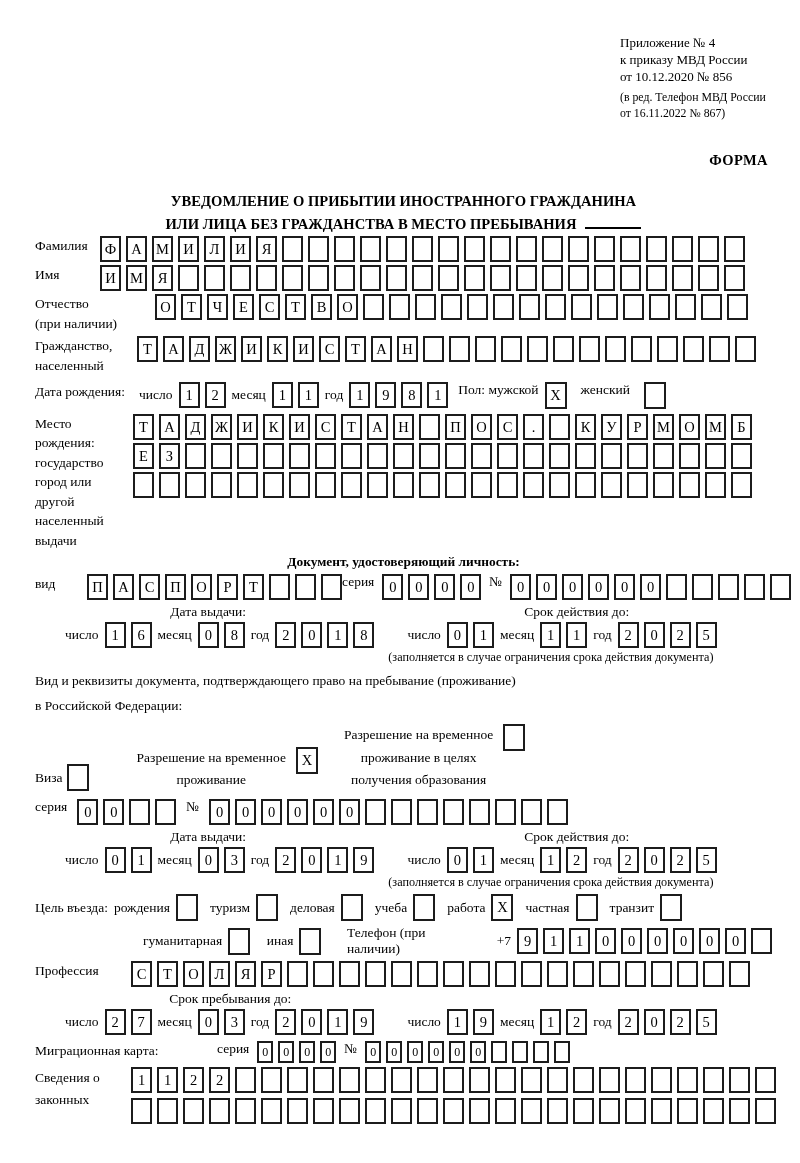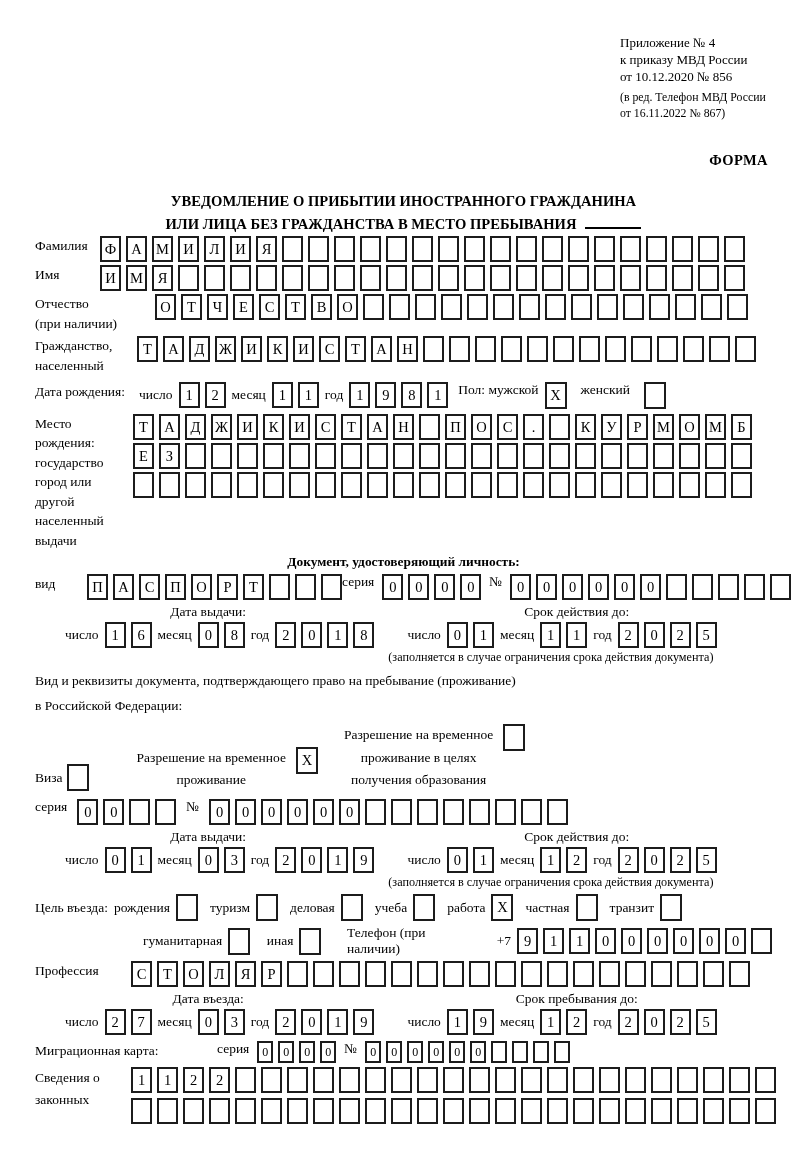--- a/index.html
+++ b/index.html
@@ -607,21 +607,20 @@
         <span class="cell"></span>
         <span class="cell"></span>
         <span class="cell"></span>
         <span class="cell"></span>
         <span class="cell"></span>
         <span class="cell"></span>
       </div>
   </div>
 
   <div class="dhead">
-    <span class="dh a">Дата въезда:</span>
     <span class="dh b">Срок пребывания до:</span>
   </div>
   <div class="drow" style="margin-bottom:6px;">
     <div class="dhalf a">
       <span>число</span>
       <span class="cells">
           <span class="cell">2</span>
           <span class="cell">7</span>
         </span>
       <span>месяц</span>

